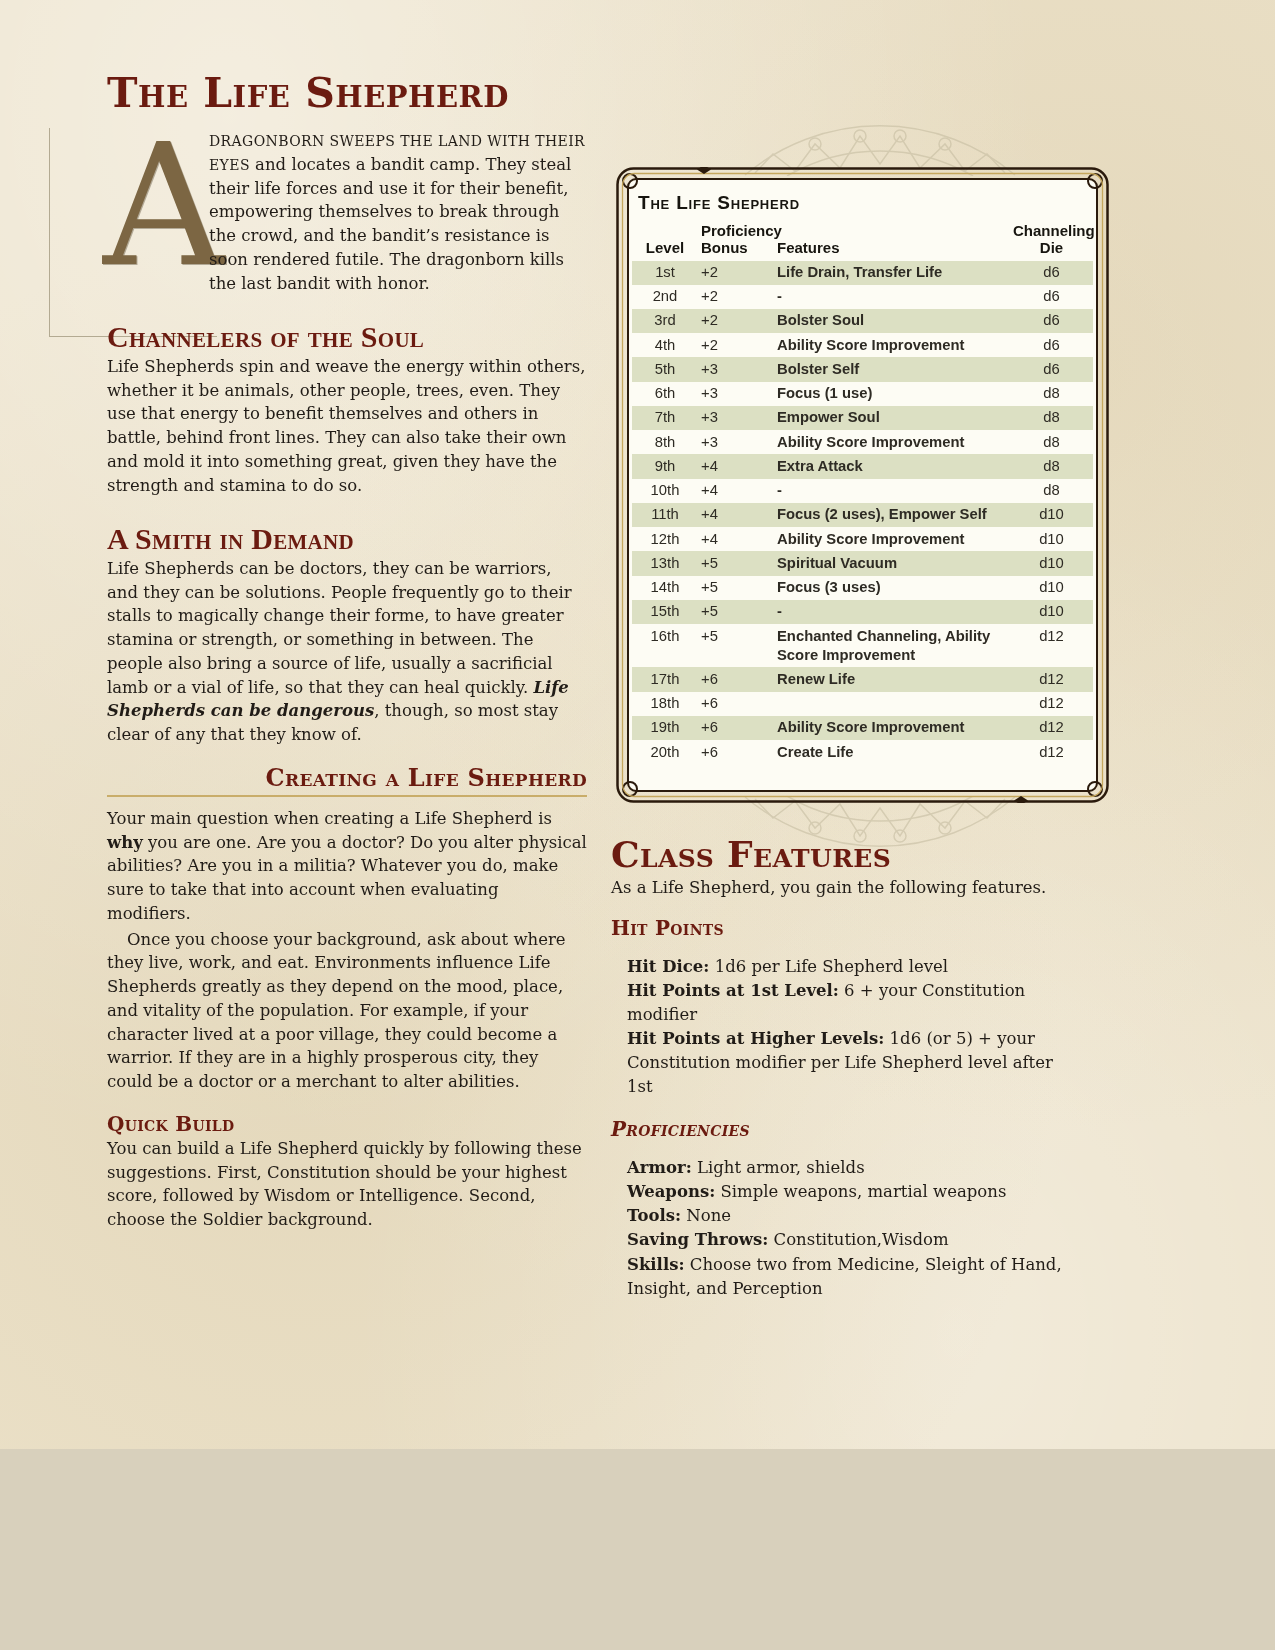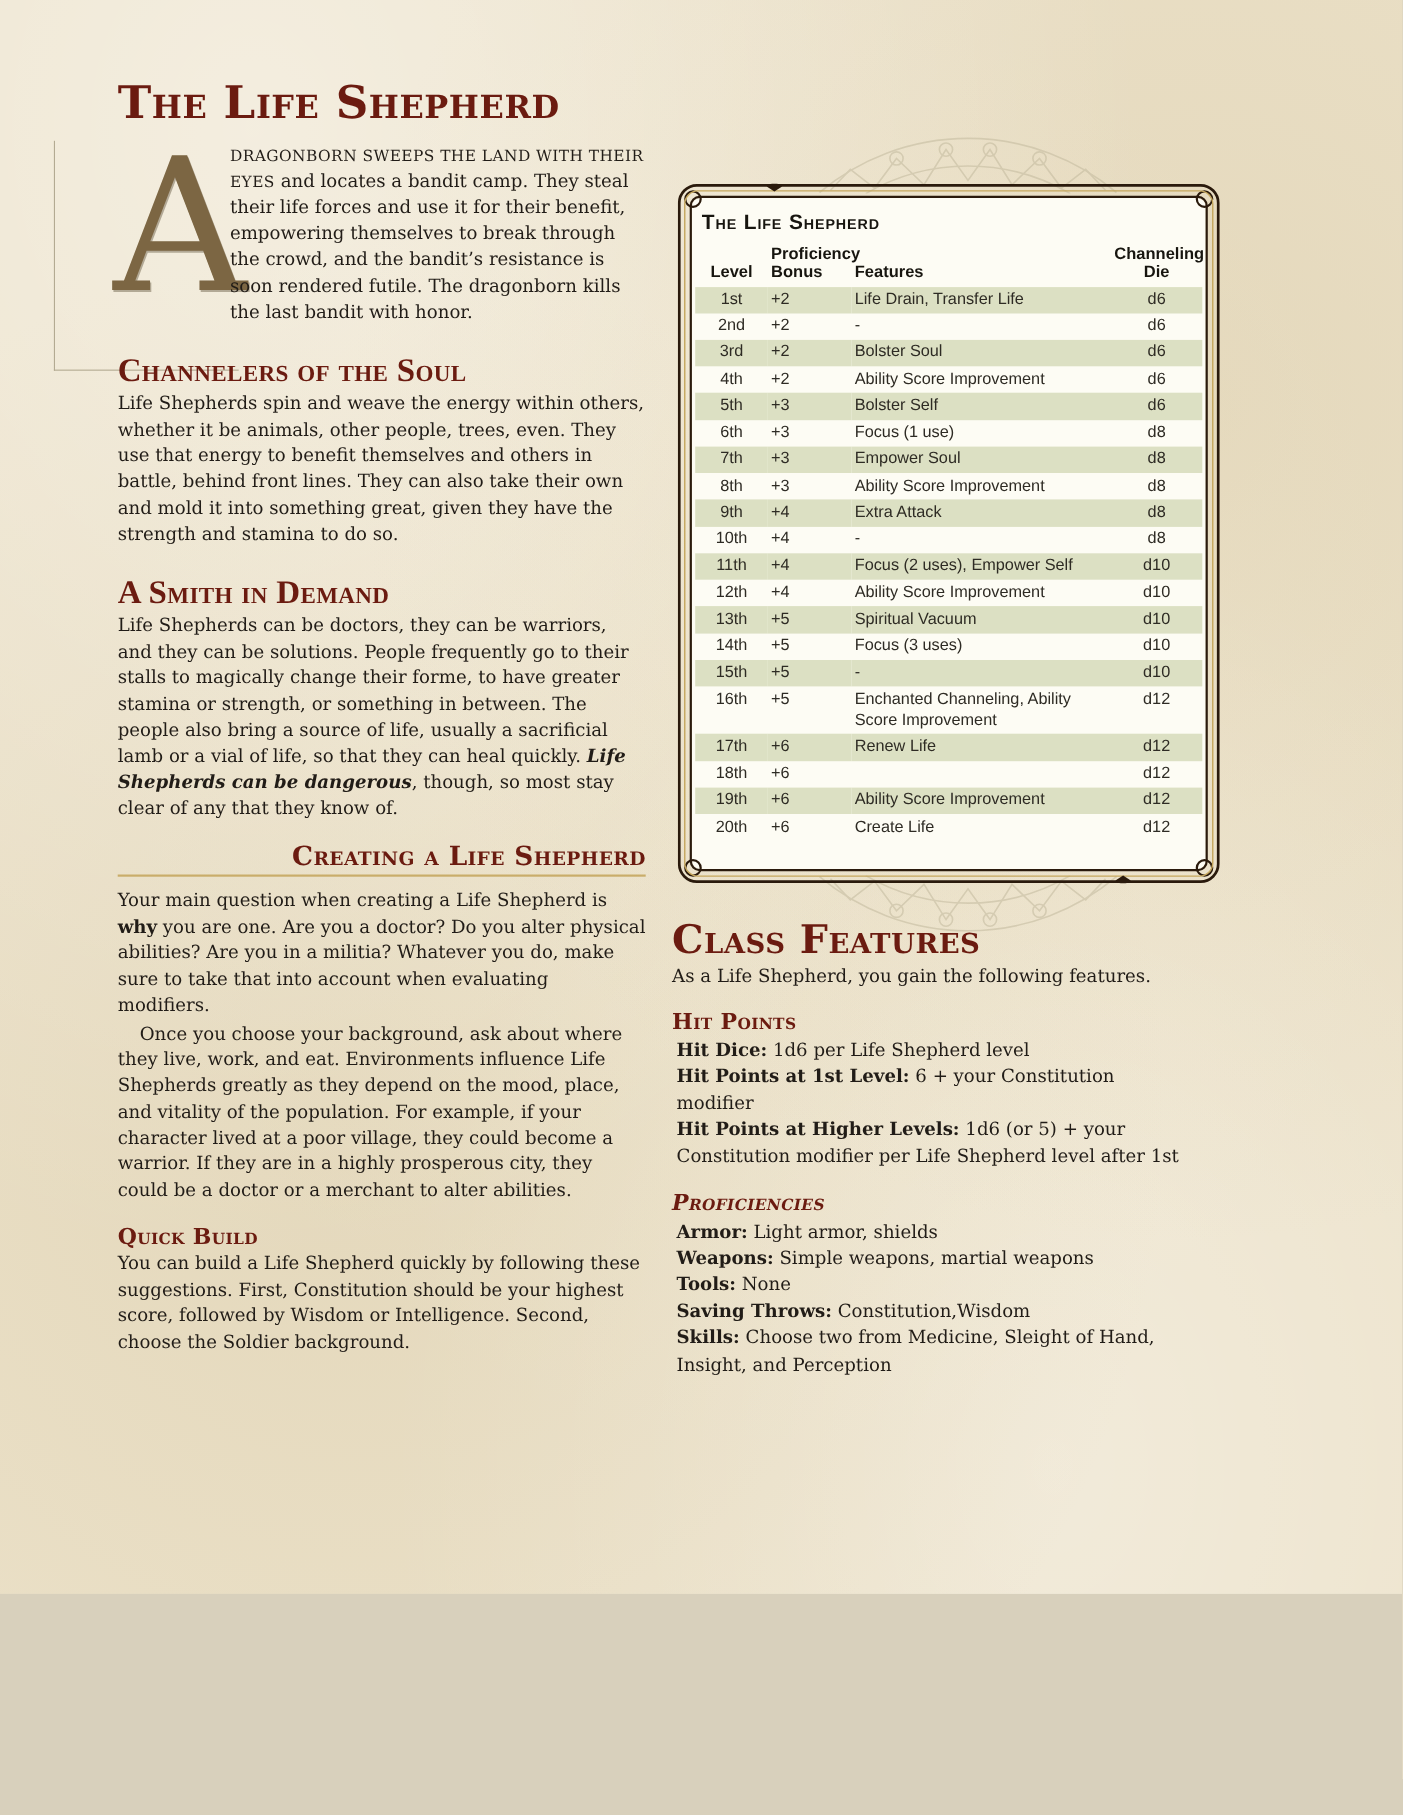--- a/index.html
+++ b/index.html
@@ -63,24 +63,24 @@
     font-variant:small-caps;color:#17150f;
   }
   table.cls{border-collapse:collapse;width:100%;table-layout:fixed;}
   table.cls th{font-size:15px;font-weight:700;color:#17150f;padding:0 3px;white-space:nowrap;}
   tr.hdr-top th{line-height:1.15;padding-top:4px;}
   tr.hdr-bot th{line-height:1.15;padding-bottom:4px;}
   table.cls td{
     font-size:14.8px;color:#2e2b24;padding:2.5px 3px;line-height:1.3;
     vertical-align:top;
   }
-  .c1{text-align:center;} .c2{text-align:left;} .c3{text-align:left;} .c4{text-align:center;}
+  .c1{text-align:center;} .c2{text-align:left;} .c3{text-align:left;font-weight:bold;} .c4{text-align:center;}
   tr.shaded{background:#dce0c3;}
   
-  p.feat{margin:4px;font-size:16.5px;line-height:1.46;}
+  p.feat{margin:16px;font-size:16.5px;line-height:1.46;}
   
   .mandala{position:absolute;opacity:.55;}
   .bottom-rule{position:absolute;left:0;top:1578px;}
 </style>
 </head>
 <body>
 
 <div class="page">
 
   <svg class="mandala" style="left:655px;top:76px;" width="450" height="100" viewBox="0 0 450 100">

